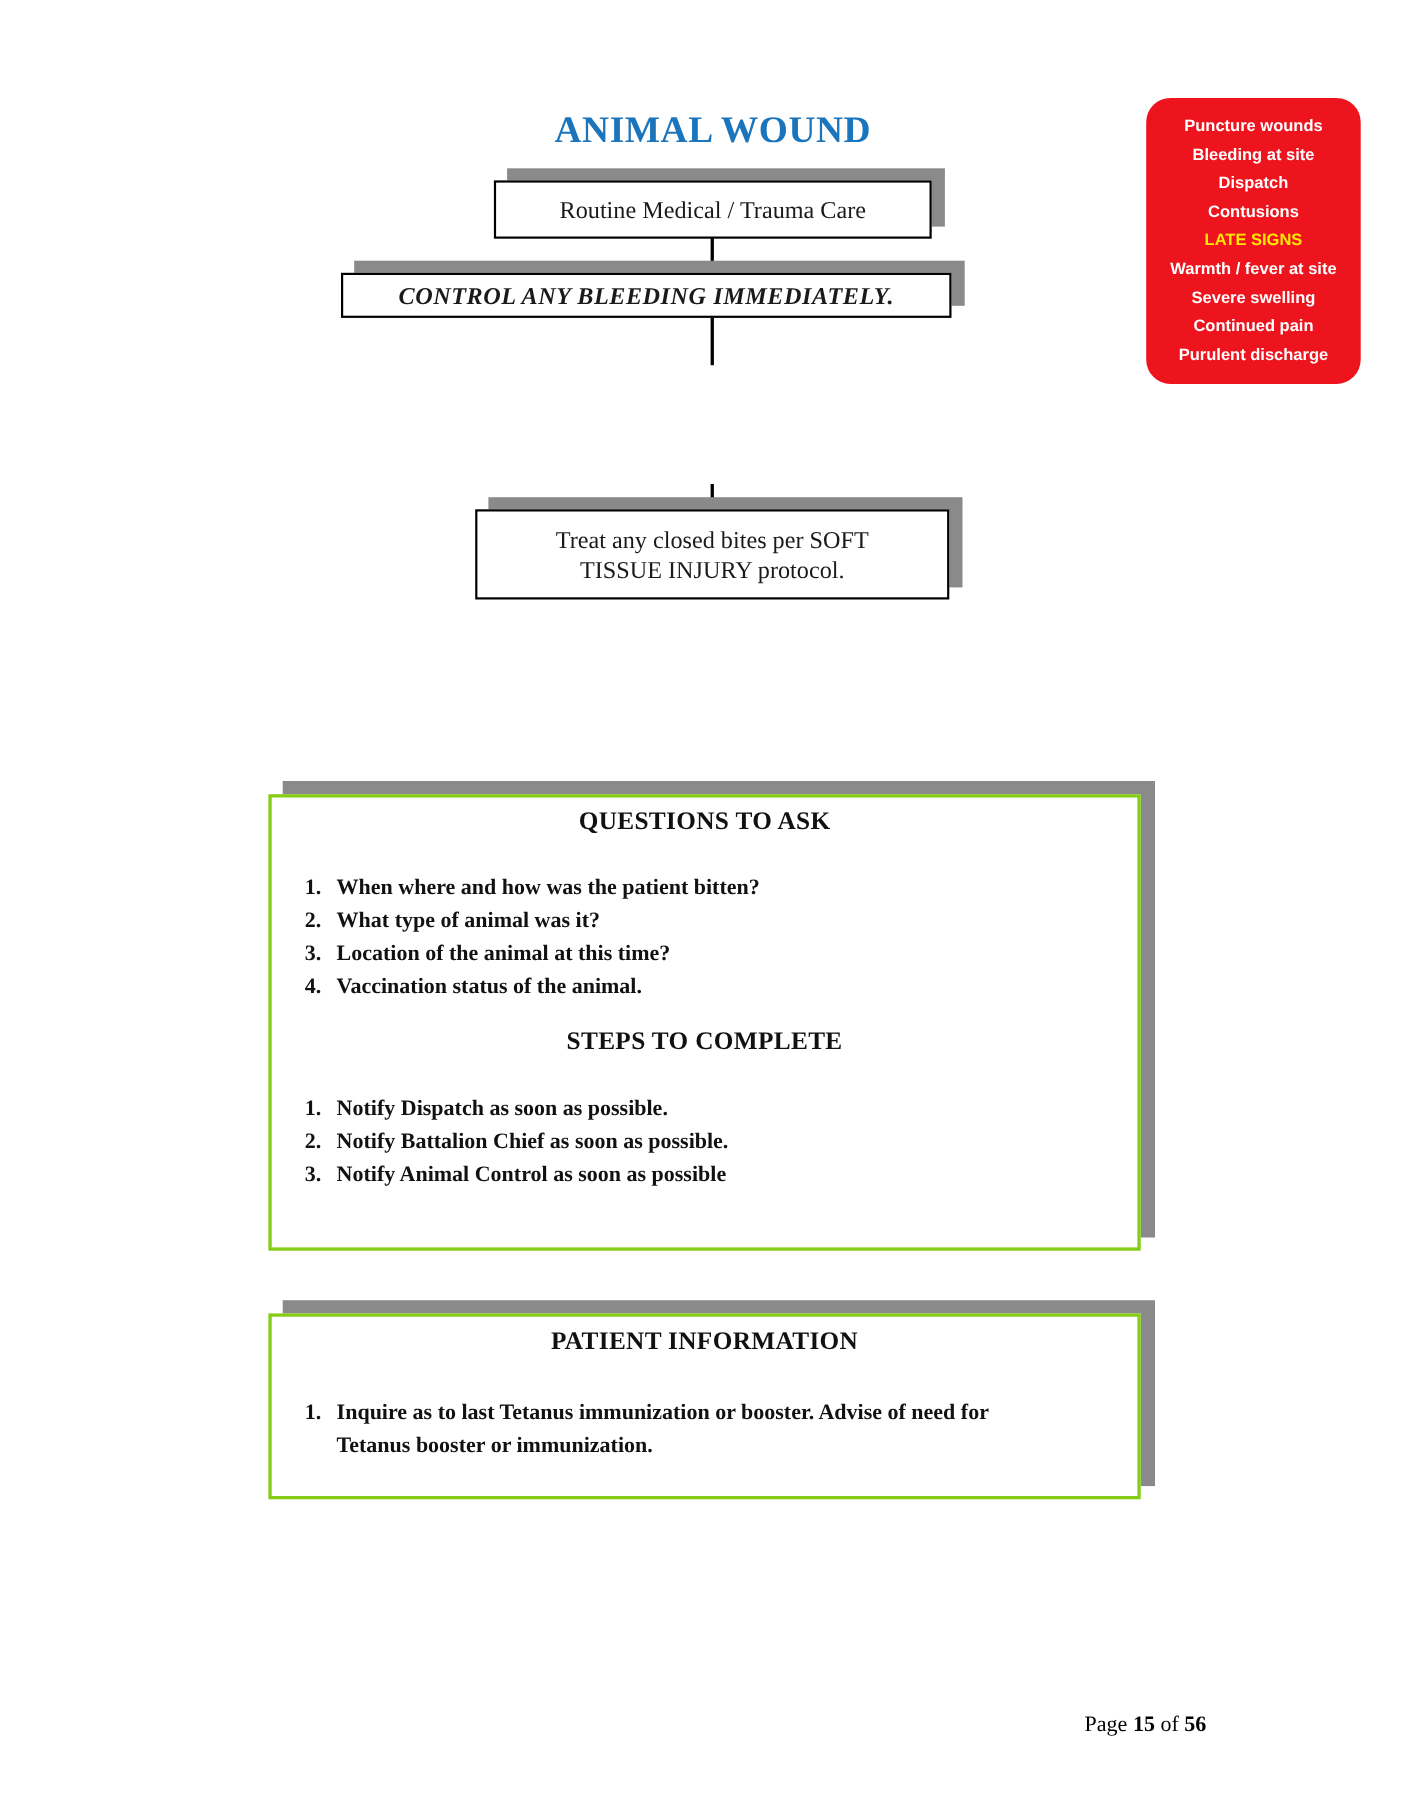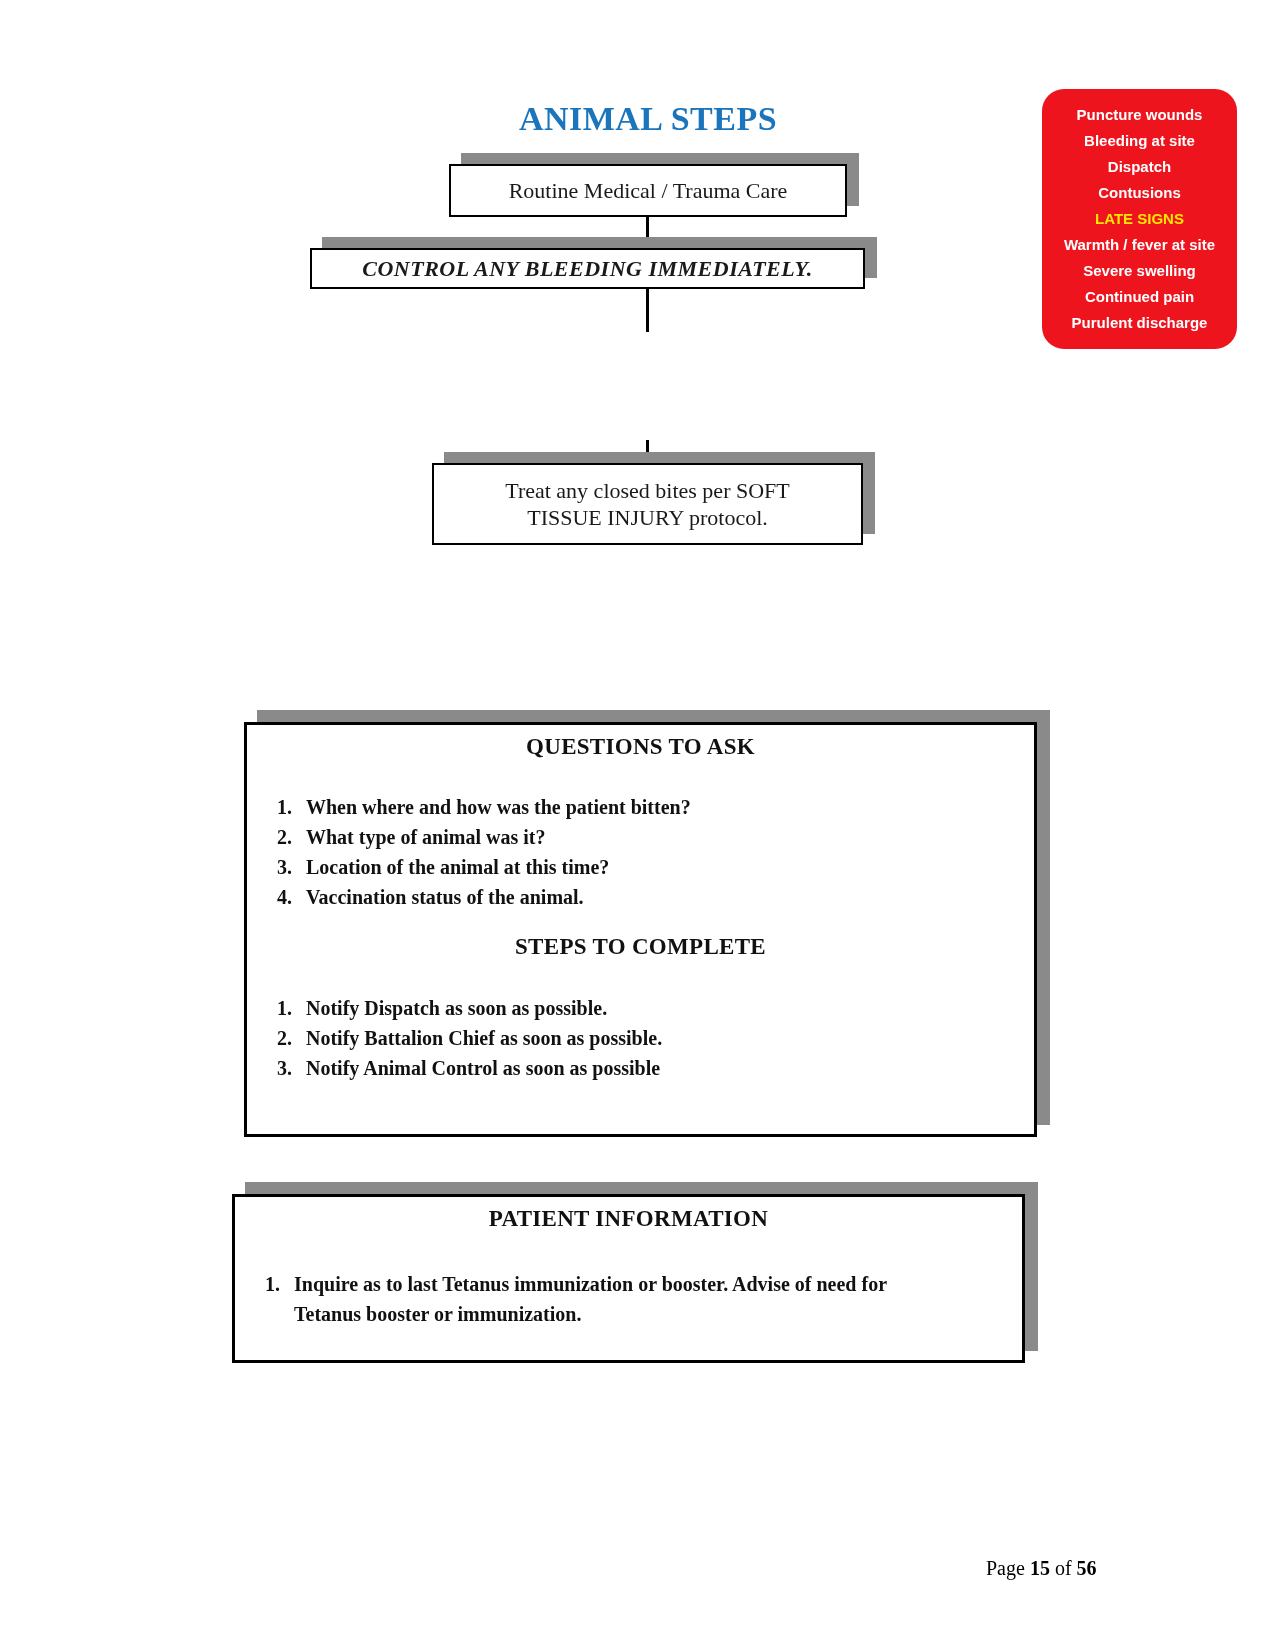--- a/index.html
+++ b/index.html
@@ -32,45 +32,45 @@
     position:absolute; left:1042px; top:89px; width:195px; height:260px;
     border-radius:22px; box-sizing:border-box; padding:4px;
     display:flex; flex-direction:column; align-items:center; justify-content:center;
     font-family:"Liberation Sans", sans-serif; font-weight:bold;
     font-size:15px; line-height:26px; text-align:center;
   }
   .signs .line { width:100%; white-space:nowrap; }
   
   .bigbox {
     position:absolute; box-sizing:border-box; background:#ffffff;
-    border:3px solid #000000; box-shadow:13px -12px 0 0 #8a8a8a;
+    border:3px solid #84cc16; box-shadow:13px -12px 0 0 #8a8a8a;
     color:#111111;
   }
   .bigbox.q { left:244px; top:722px;  width:793px; height:415px; }
-  .bigbox.p { left:232px; top:1194px; width:793px; height:169px; }
+  .bigbox.p { left:244px; top:1194px; width:793px; height:169px; }
   .bigbox .hd {
     margin-top:9px; text-align:center; font-size:23px; font-weight:bold;
     line-height:26px; letter-spacing:0.3px;
   }
   .bigbox .hd.steps { margin-top:22px; }
   .list { margin-top:32px; }
   .list.steps { margin-top:33px; }
   .list.pt { margin-top:37px; }
   .li { display:flex; padding-left:30px; font-size:20px; font-weight:bold; line-height:30px; }
   .li .num { width:29px; flex:none; }
   .li .txt { max-width:655px; }
   .footer { position:absolute; left:986px; top:1524px; font-size:20px; white-space:pre;margin-top:33px; }
   .footer b { font-weight:bold; }
 </style>
 </head>
 <body>
 
 <div class="page">
 
-  <div class="doc-title" style="color: rgb(27, 117, 188);">ANIMAL STEPS</div>
+  <div class="doc-title" style="color: rgb(27, 117, 188);">ANIMAL WOUND</div>
 
   <div class="fbox b1">
     <span>Routine Medical / Trauma Care</span>
   </div>
   <div class="vline v1"></div>
 
   <div class="fbox b2">
     <span>CONTROL ANY BLEEDING IMMEDIATELY.</span>
   </div>
   <div class="vline v2"></div>

